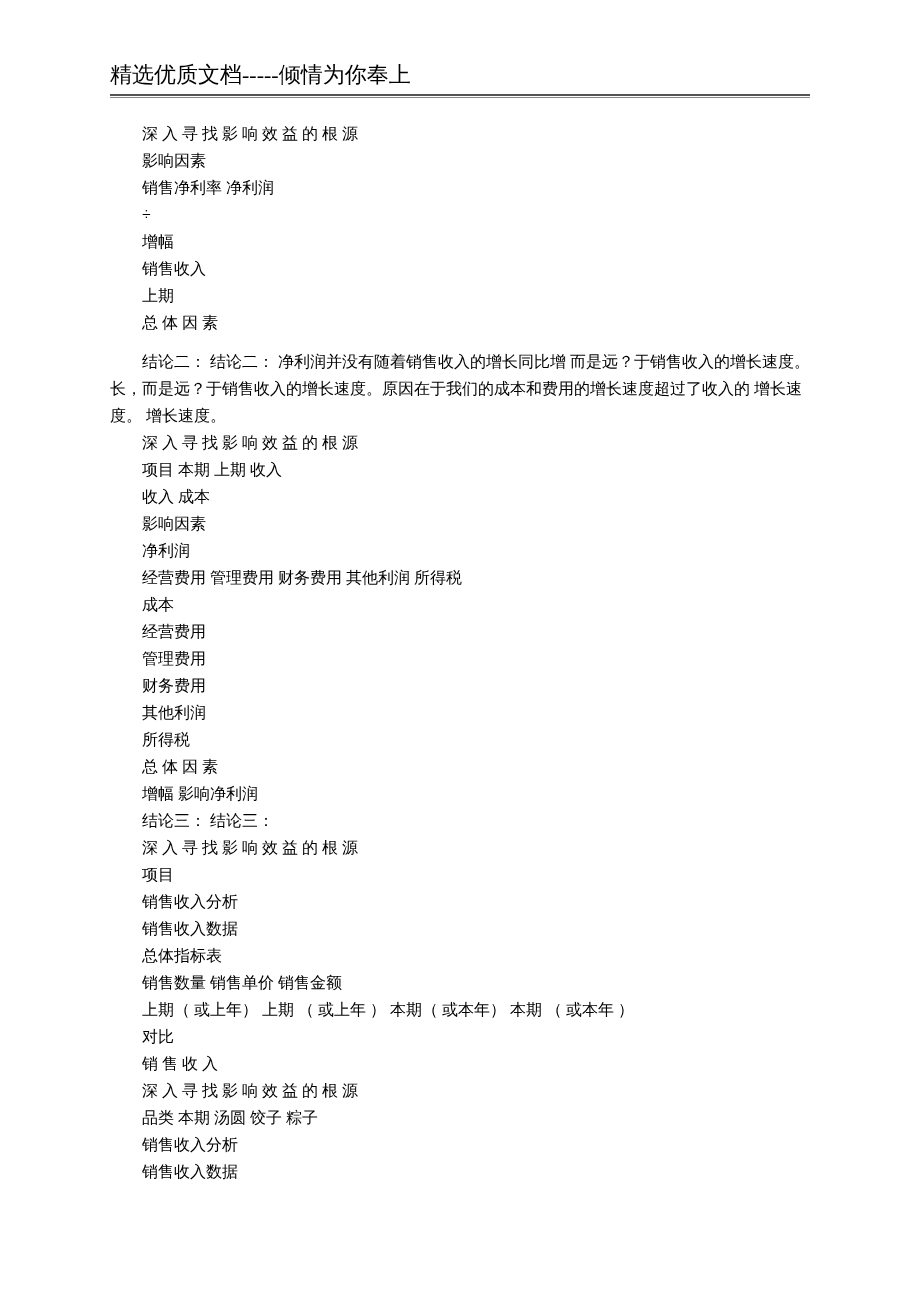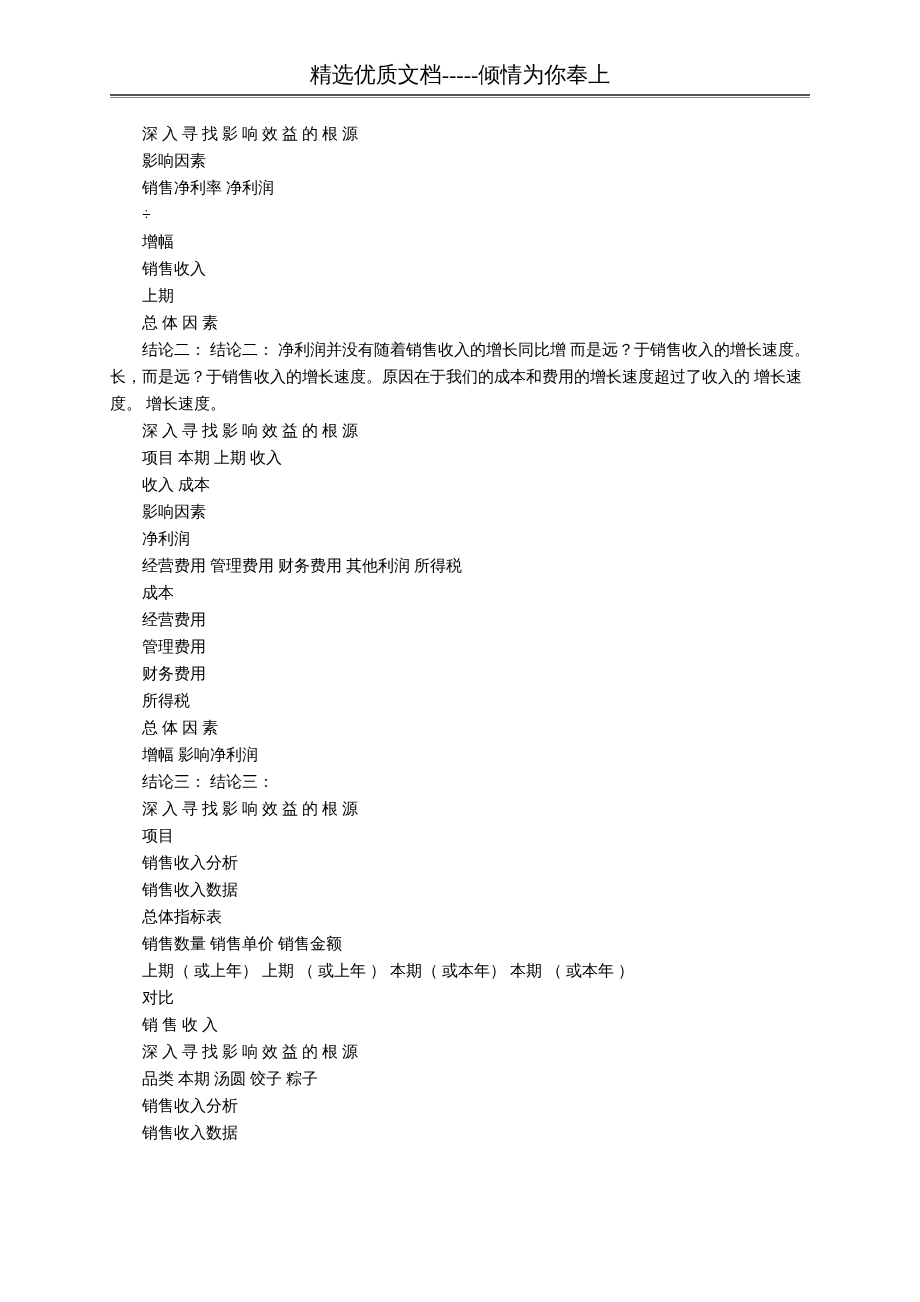--- a/index.html
+++ b/index.html
@@ -9,21 +9,20 @@
     font-family: "SimSun", "宋体", serif;
     width: 920px;
   }
   .page {
     width: 920px;
     padding: 60px 110px 40px 110px;
     box-sizing: border-box;
     color: #000;
   }
   .header {
-    text-align: center;
     font-size: 22px;
     margin-bottom: 4px;
     letter-spacing: 0;
   }
   .rule {
     border: none;
     border-top: 2px solid #555;
     margin: 2px 0 1px 0;
   }
   .rule2 {
@@ -52,32 +51,33 @@
   <div class="body-text">
     <p class="para">深 入 寻 找 影 响 效 益 的 根 源</p>
     <p class="para">影响因素</p>
     <p class="para">销售净利率  净利润</p>
     <p class="para">÷</p>
     <p class="para">增幅</p>
     <p class="para">销售收入</p>
     <p class="para">上期</p>
     <p class="para">总 体 因 素</p>
 
-    <p class="para" style="text-indent:2em;"><span>结论二：  结论二：  净利润并没有随着销售收入的增长同比增 而是远？于销售收入的增长速度。长，而是远？于销售收入的增长速度。原因在于我们的成本和费用的增长速度超过了收入的 增长速度。 增长速度。</span></p>
+    <p class="para" style="text-indent:2em;margin-top:12px;"><span>结论二：  结论二：  净利润并没有随着销售收入的增长同比增 而是远？于销售收入的增长速度。长，而是远？于销售收入的增长速度。原因在于我们的成本和费用的增长速度超过了收入的 增长速度。 增长速度。</span></p>
 
     <p class="para">深 入 寻 找 影 响 效 益 的 根 源</p>
     <p class="para">项目  本期  上期  收入</p>
     <p class="para">收入 成本</p>
     <p class="para">影响因素</p>
     <p class="para">净利润</p>
     <p class="para">经营费用 管理费用 财务费用 其他利润 所得税</p>
     <p class="para">成本</p>
     <p class="para">经营费用</p>
     <p class="para">管理费用</p>
     <p class="para">财务费用</p>
+    <p class="para">其他利润</p>
     <p class="para">所得税</p>
     <p class="para">总 体 因 素</p>
     <p class="para">增幅 影响净利润</p>
     <p class="para">结论三：  结论三：</p>
     <p class="para">深 入 寻 找 影 响 效 益 的 根 源</p>
     <p class="para">项目</p>
     <p class="para">销售收入分析</p>
     <p class="para">销售收入数据</p>
     <p class="para">总体指标表</p>
     <p class="para">销售数量 销售单价 销售金额</p>

